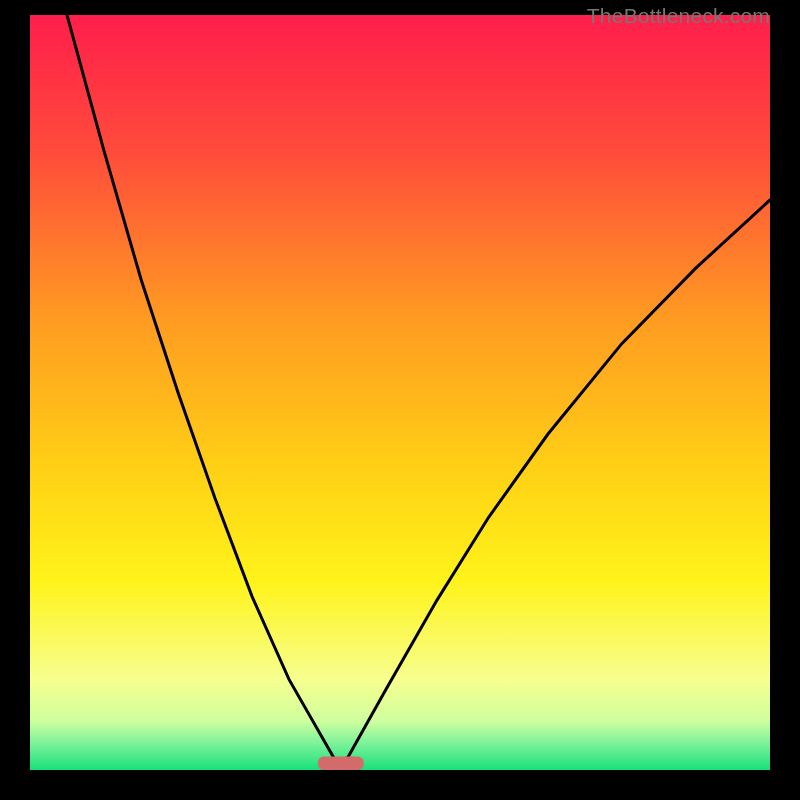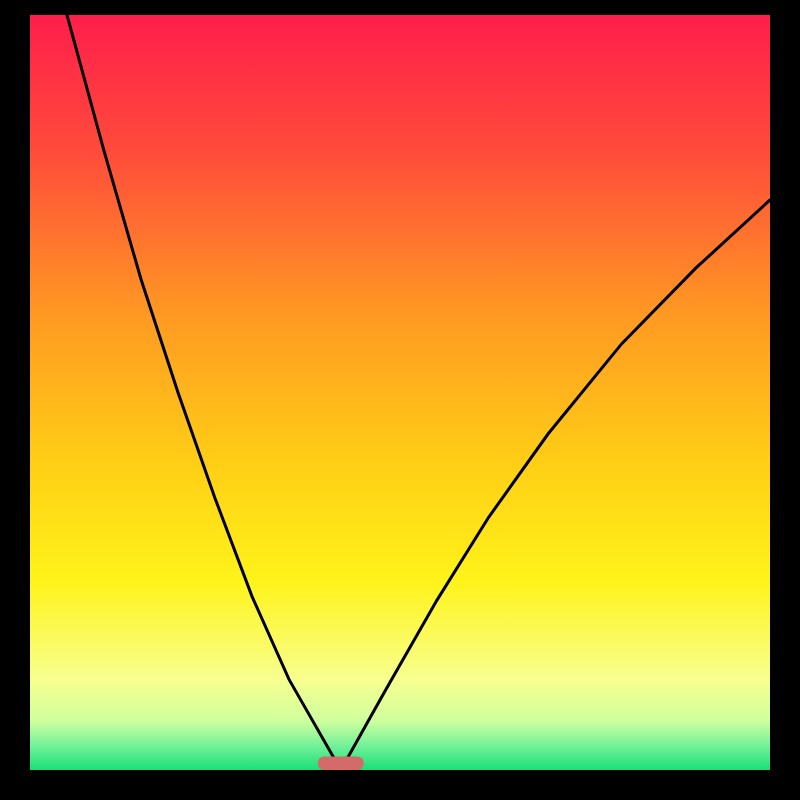--- a/index.html
+++ b/index.html
@@ -63,13 +63,14 @@
       <rect id="bg-rect" x="0" y="0" width="740" height="755" fill="url(#bg-grad)"></rect>
       <g id="curves">
           <path d="M 37 0 L 74 135.9000000000001 L 111 264.25 L 148 377.5 L 185 483.2 L 222 581.35 L 259 664.4 L 310.8 755" fill="none" stroke="#000" stroke-width="3" stroke-linecap="round"></path>
           <path d="M 310.8 755 L 355.2 675.725 L 407.00000000000006 585.125 L 458.8 502.075 L 518 419.025 L 592 328.42500000000007 L 666 252.92499999999995 L 740 184.97500000000002" fill="none" stroke="#000" stroke-width="3" stroke-linecap="round"></path>
         </g>
       <g id="marker">
           <rect x="287.86" y="741.41" width="45.88" height="13.59" rx="6" ry="6" fill="#d46b6b"></rect>
         </g>
     </svg>
   </div>
+  <div class="watermark">TheBottleneck.com</div>
 </div>
 
 </body></html>

